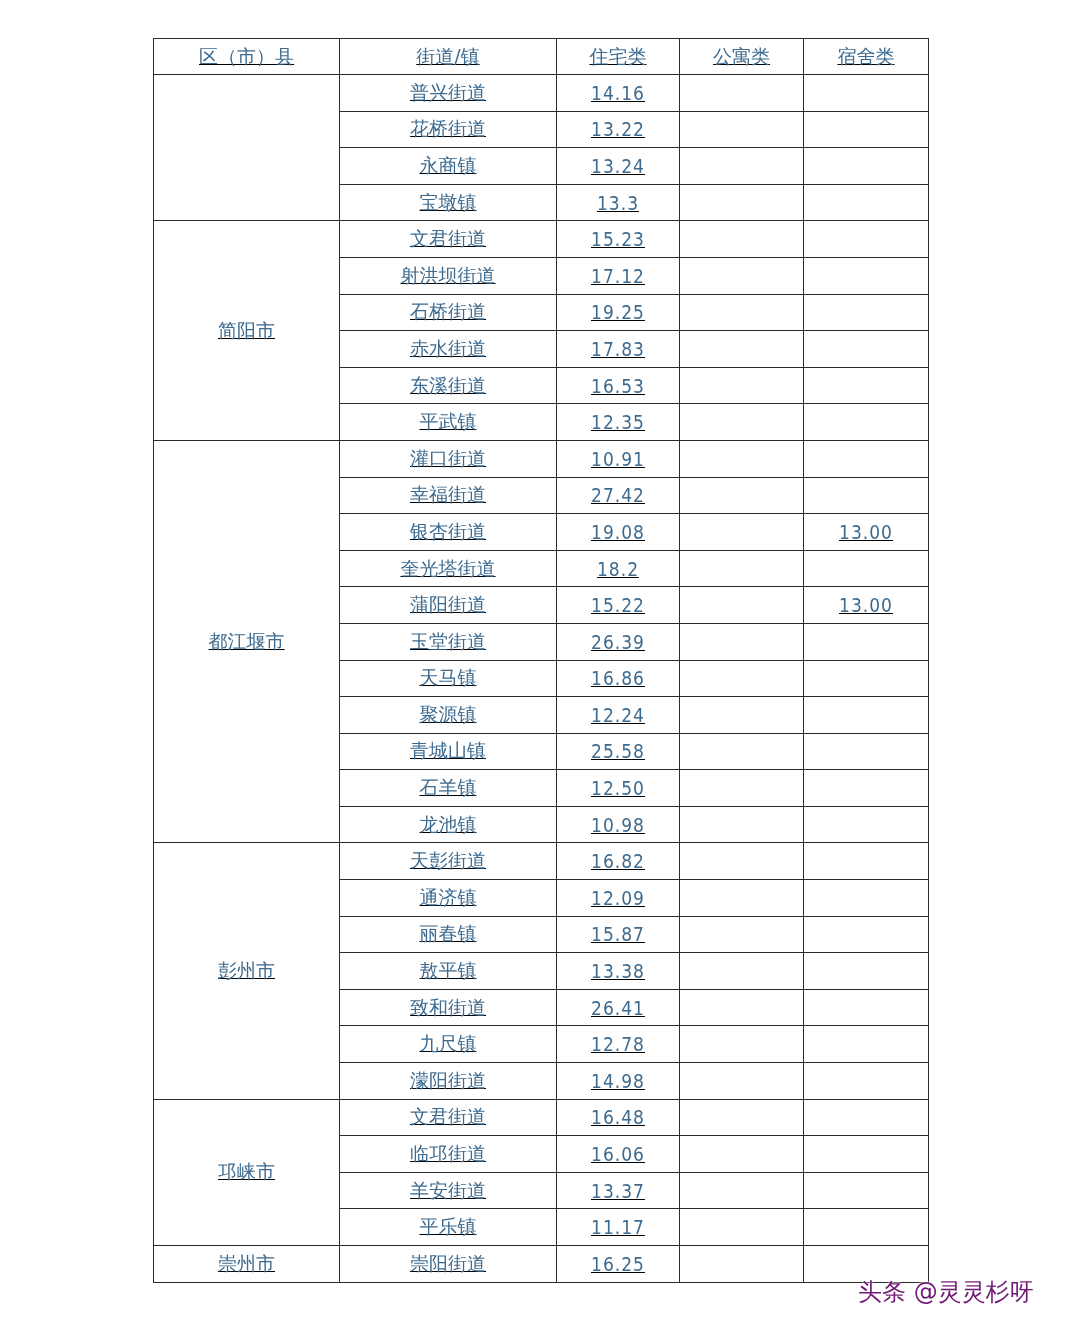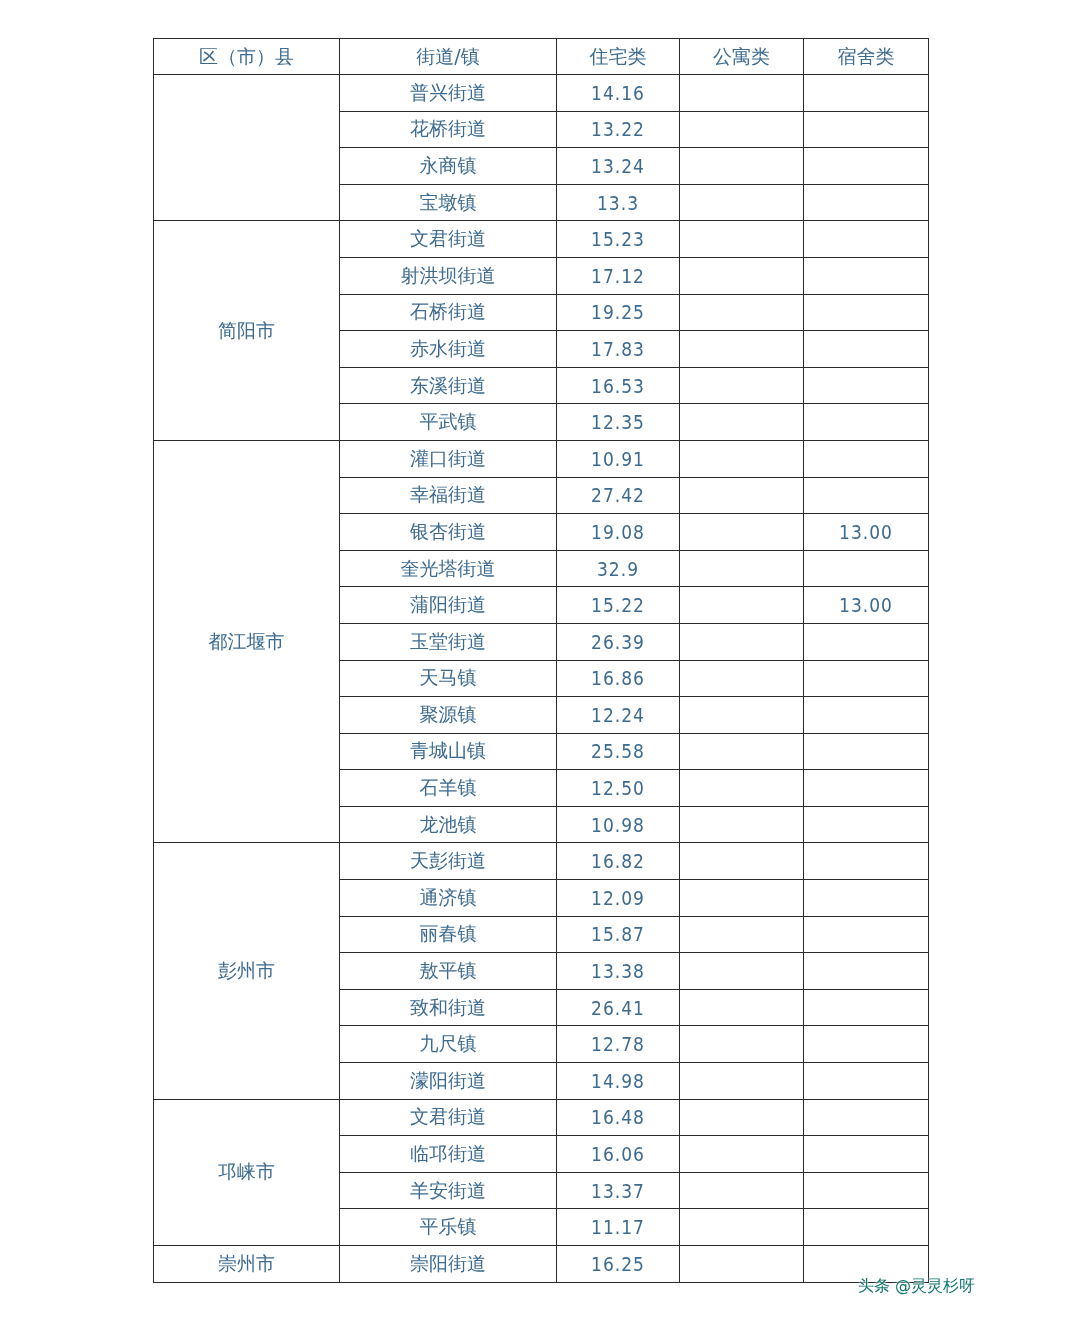--- a/index.html
+++ b/index.html
@@ -1,26 +1,26 @@
 <!DOCTYPE html>
 <html><head>
 <meta charset="utf-8">
 <style>
   html, body { margin: 0; padding: 0; background: #ffffff; }
   body { width: 1080px; height: 1329px; position: relative; overflow: hidden;
          font-family: "DejaVu Sans", "Liberation Sans", sans-serif; }
   table.rates { position: absolute; left: 153px; top: 38px; border-collapse: collapse;
-                table-layout: fixed; width: 775px; }
+                table-layout: fixed; width: 775px; text-decoration: underline; }
   table.rates td, table.rates th { border: 1.5px solid #2b2b2b; height: 35.6px; padding: 0;
                 text-align: center; vertical-align: middle; color: #3d6a8f;
                 font-size: 19px; font-weight: normal; }
   table.rates th { height: 35px; }
   .num { font-family: "Liberation Sans Narrow", "DejaVu Sans Condensed", "Liberation Sans", sans-serif;
          letter-spacing: 1px; }
-  .watermark { position: absolute; left: 858px; top: 1276px; font-size: 16px; color: #0f766e;
+  .watermark { position: absolute; left: 858px; top: 1276px; font-size: 24px; color: #701a75;
                font-family: "DejaVu Sans", sans-serif; text-shadow: 0 0 2px #fff, 0 0 2px #fff; }
 </style>
 </head>
 <body>
 
 <table class="rates">
   <colgroup>
     <col style="width:186px">
       <col style="width:217px">
       <col style="width:123px">
@@ -113,21 +113,21 @@
         <td class="num"></td>
       </tr>
       <tr>
         <td>银杏街道</td>
         <td class="num">19.08</td>
         <td class="num"></td>
         <td class="num">13.00</td>
       </tr>
       <tr>
         <td>奎光塔街道</td>
-        <td class="num">32.9</td>
+        <td class="num">18.2</td>
         <td class="num"></td>
         <td class="num"></td>
       </tr>
       <tr>
         <td>蒲阳街道</td>
         <td class="num">15.22</td>
         <td class="num"></td>
         <td class="num">13.00</td>
       </tr>
       <tr>

